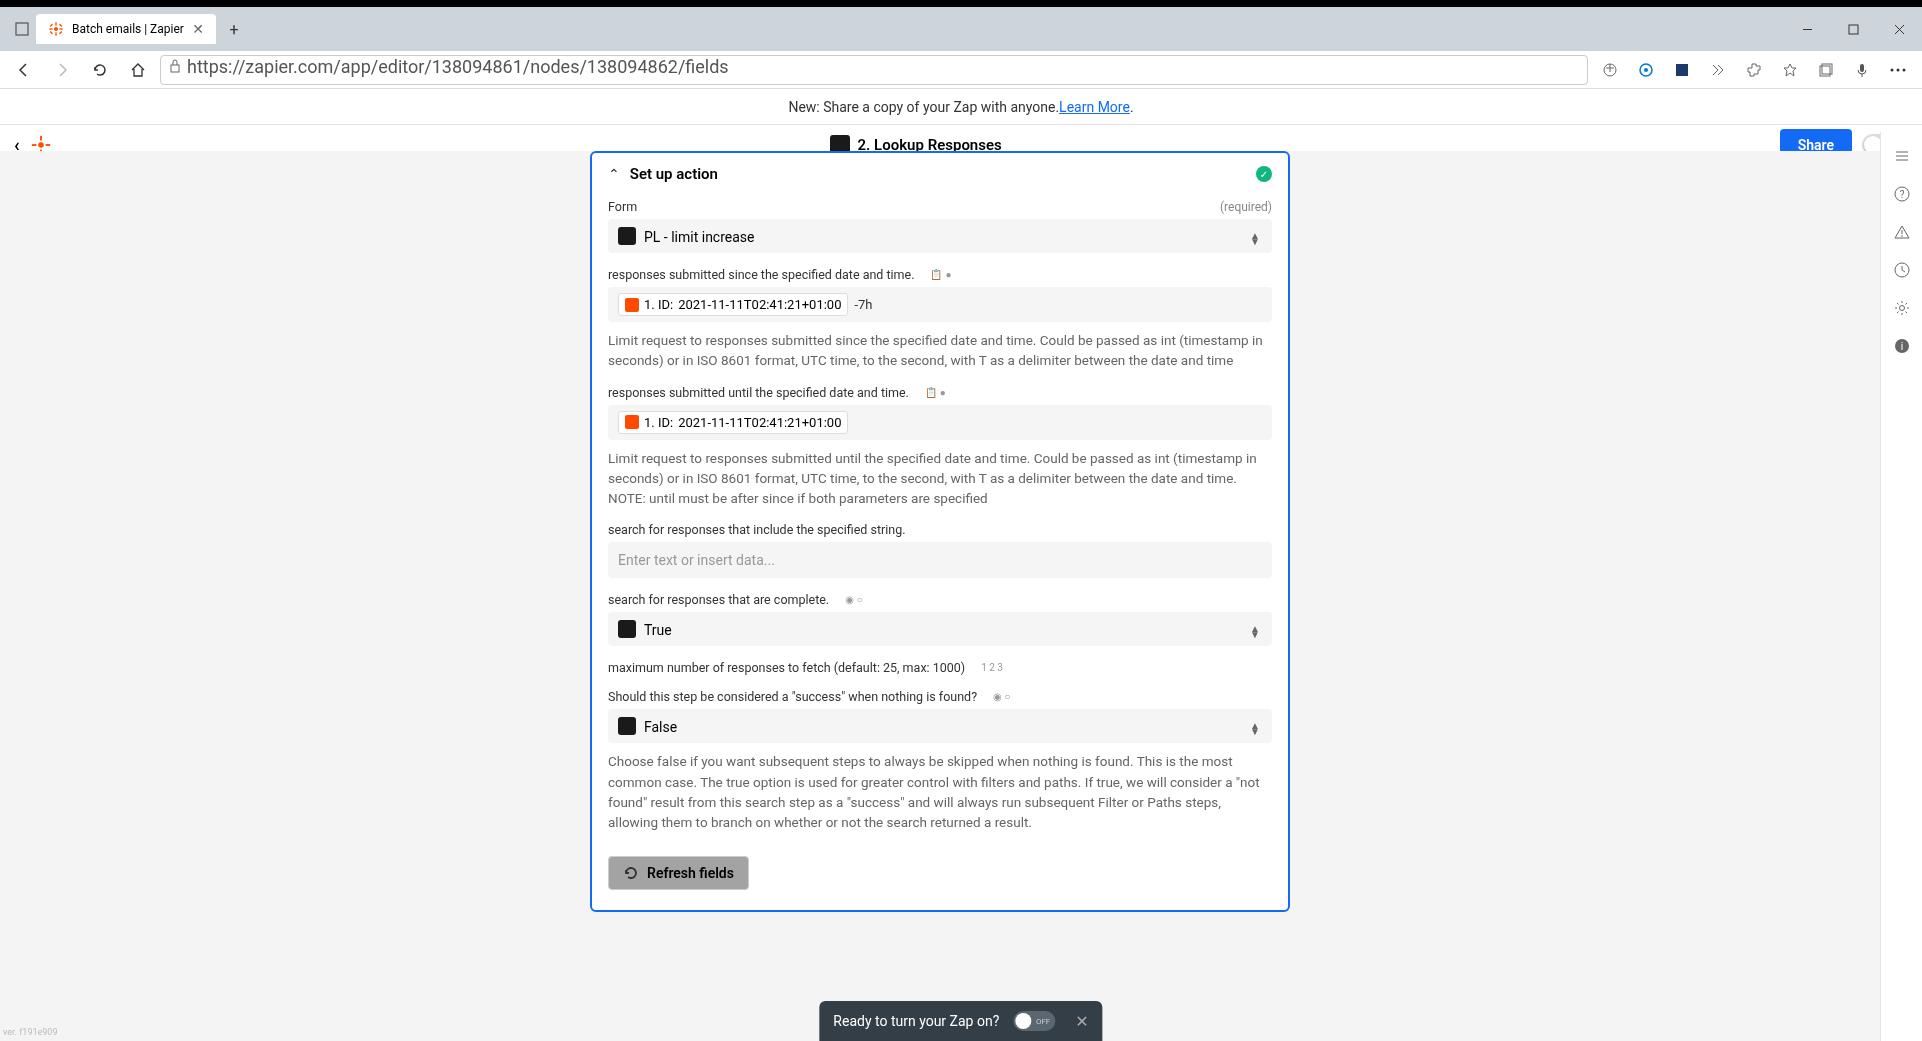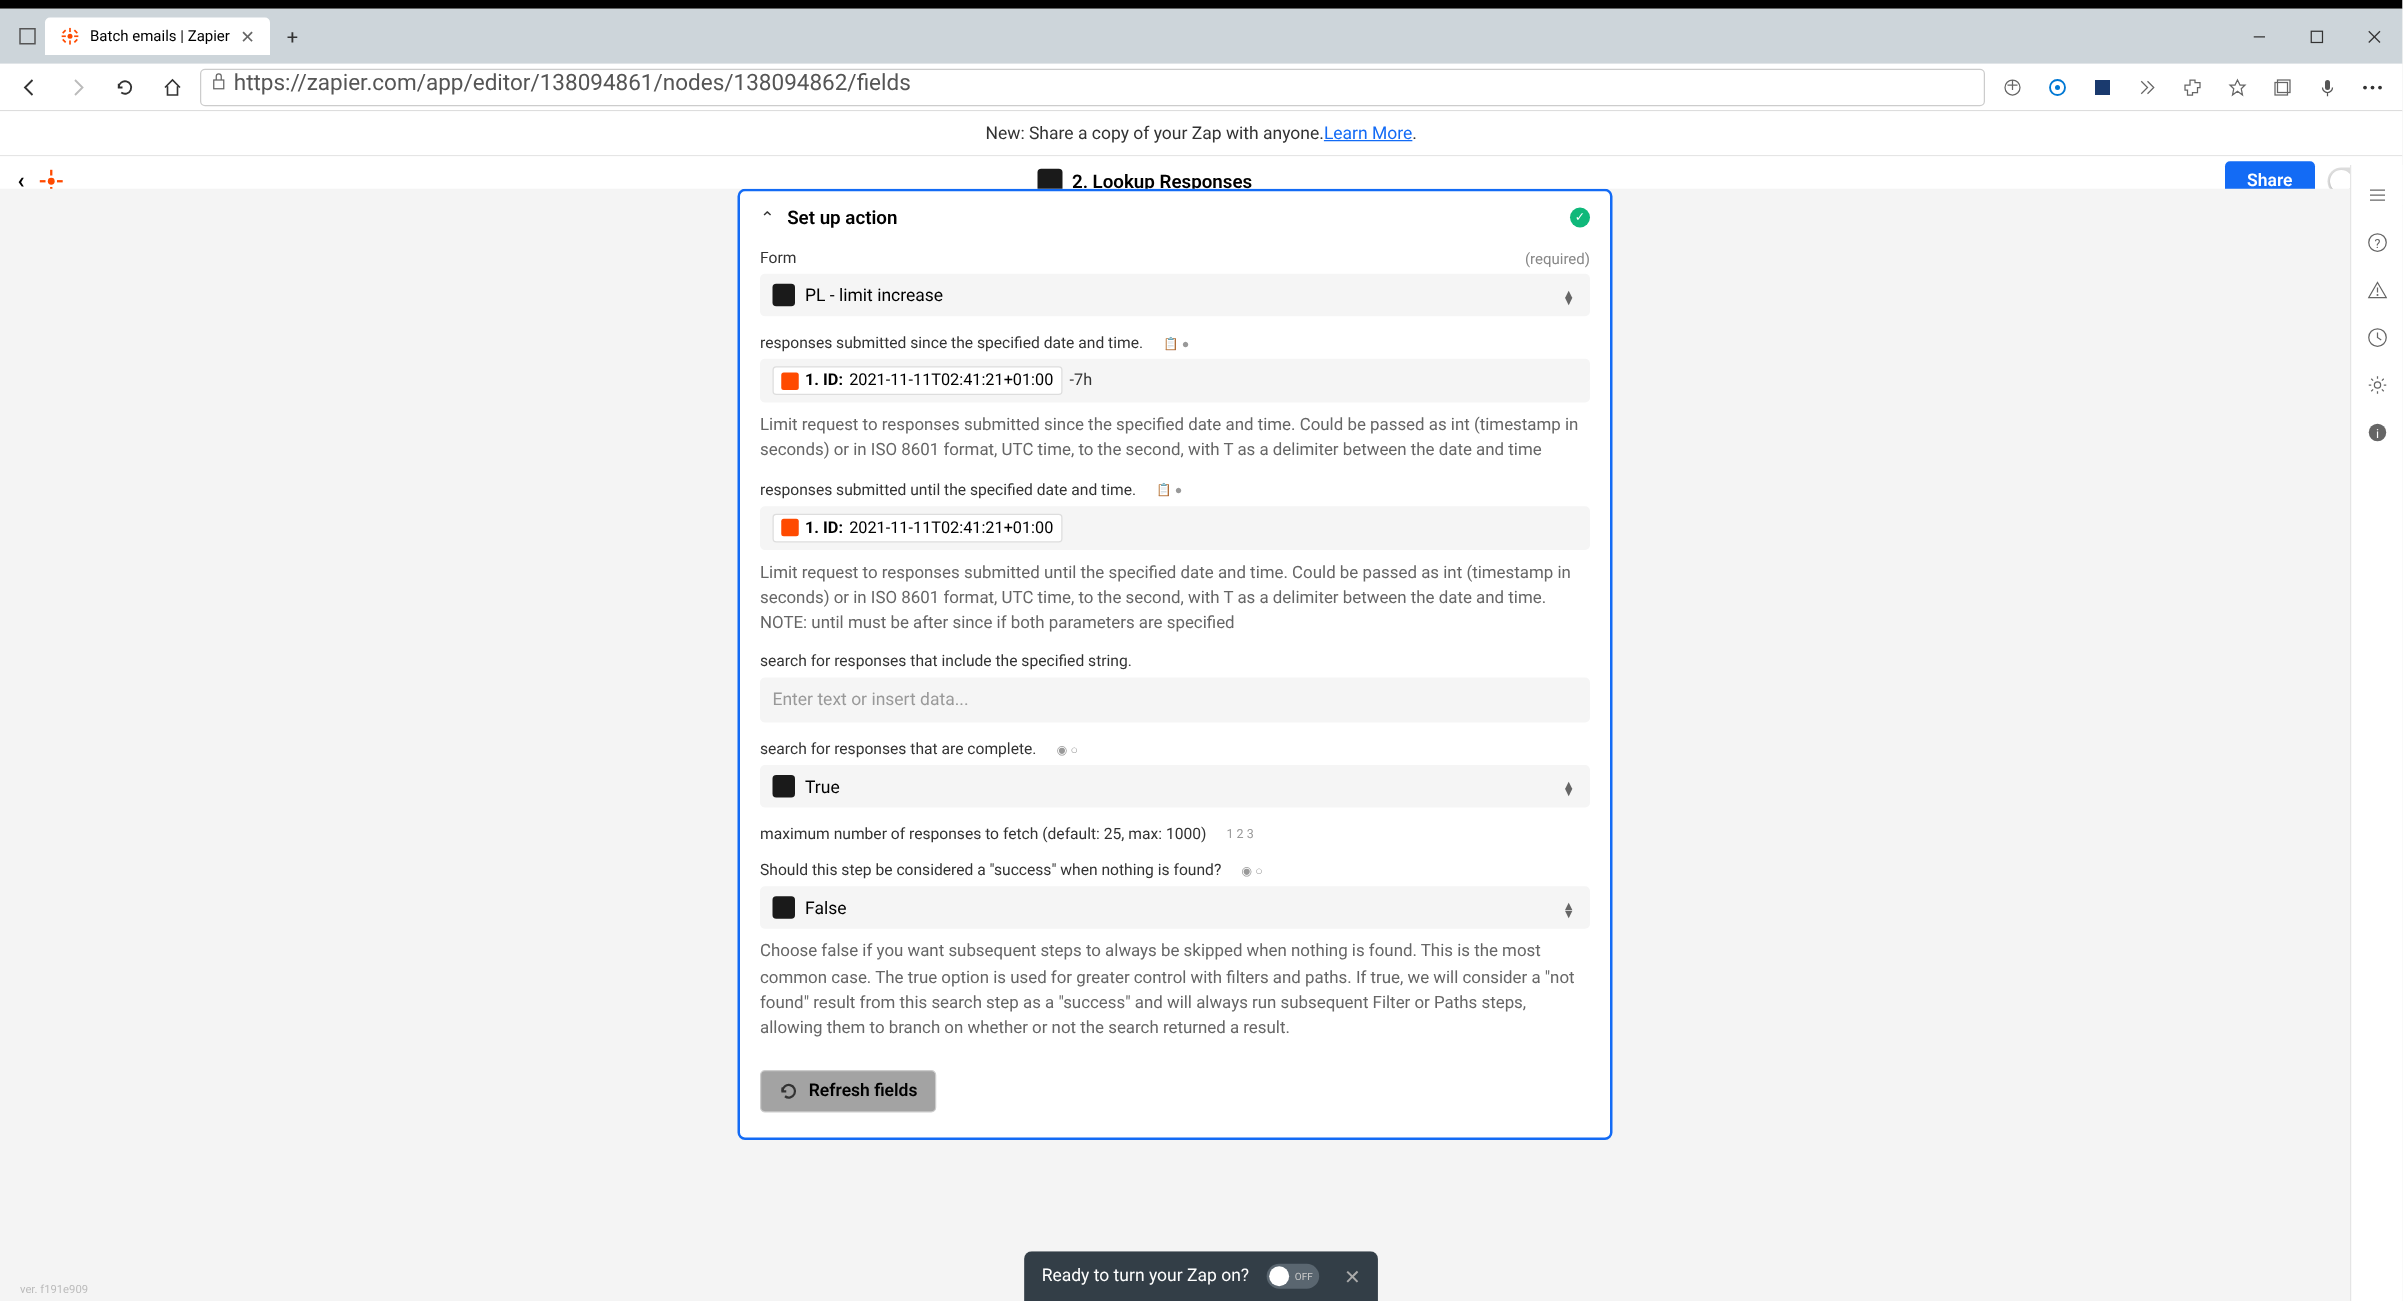--- a/index.html
+++ b/index.html
@@ -53,35 +53,35 @@
 .field-group { margin-bottom: 14px; }
 .field-label { font-size: 12.5px; color: #333; display: flex; align-items: center; gap: 16px; margin-bottom: 5px; }
 .field-req { margin-left: auto; color: #888; font-size: 12px; }
 .field-hint-icons { font-size: 10px; color: #999; }
 .select-box { display: flex; align-items: flex-end; background: #f5f5f5; border-radius: 4px; padding: 8px 10px; gap: 8px; font-size: 14px; position: relative; }
 .select-box .tiny-icon { width: 18px; height: 18px; background: #1a1a1a; border-radius: 3px; flex-shrink: 0; }
 .select-caret { position: absolute; right: 12px; color: #666; font-size: 10px; line-height: 6px; }
 .token-box { display: flex; align-items: center; background: #f5f5f5; border-radius: 4px; padding: 6px 10px; gap: 6px; font-size: 14px; flex-wrap: wrap; }
 .token { display: inline-flex; align-items: center; background: #fff; border: 1px solid #ddd; border-radius: 3px; padding: 3px 6px; gap: 5px; font-size: 13px; }
 .token-icon { width: 14px; height: 14px; background: #ff4a00; border-radius: 2px; }
-.token-bold { font-weight: 700; }
+.token-bold { font-weight: 400; }
 .extra-text { font-size: 13px; color: #333; }
 .help-text { font-size: 13.5px; color: #666; margin-top: 8px; line-height: 1.5; }
 .text-input { background: #f5f5f5; border: none; border-radius: 4px; padding: 10px; width: 100%; font-size: 14px; }
 .text-input::placeholder { color: #999; }
 .radio-dots { font-size: 10px; color: #999; }
 
 .refresh-btn { display: inline-flex; align-items: center; gap: 8px; border: 1px solid #ccc; border-radius: 4px; padding: 8px 14px; font-size: 14px; font-weight: 600; background: #a3a3a3; margin-top: 10px; }
 
 .bottom-toast { position: fixed; bottom: 0; left: 50%; transform: translateX(-50%); background: #333e47; color: #fff; padding: 10px 14px; border-radius: 6px 6px 0 0; display: flex; align-items: center; gap: 14px; font-size: 14px; z-index: 100; }
 .toast-toggle { width: 42px; height: 20px; background: #5a6670; border-radius: 10px; position: relative; display: flex; align-items: center; }
 .toast-knob { width: 16px; height: 16px; background: #fff; border-radius: 50%; position: absolute; left: 2px; }
 .toast-label { font-size: 8px; position: absolute; right: 5px; color: #ccc; }
 .toast-close { color: #aaa; font-size: 16px; margin-left: 6px; }
-.version-tag { position: fixed; bottom: 4px; left: 16px; font-size: 9px; color: #bbb; margin-top: 37px; }
+.version-tag { position: fixed; bottom: 4px; left: 3px; font-size: 9px; color: #bbb; margin-top: 37px; }
 </style>
 </head>
 <body>
 
 <div class="titlebar"></div>
 
 <div class="tab-strip">
   <div class="window-btn-left">
     <svg width="14" height="14" viewBox="0 0 14 14">
         <rect x="1" y="1" width="12" height="12" fill="none" stroke="#555" stroke-width="1.2"></rect>

